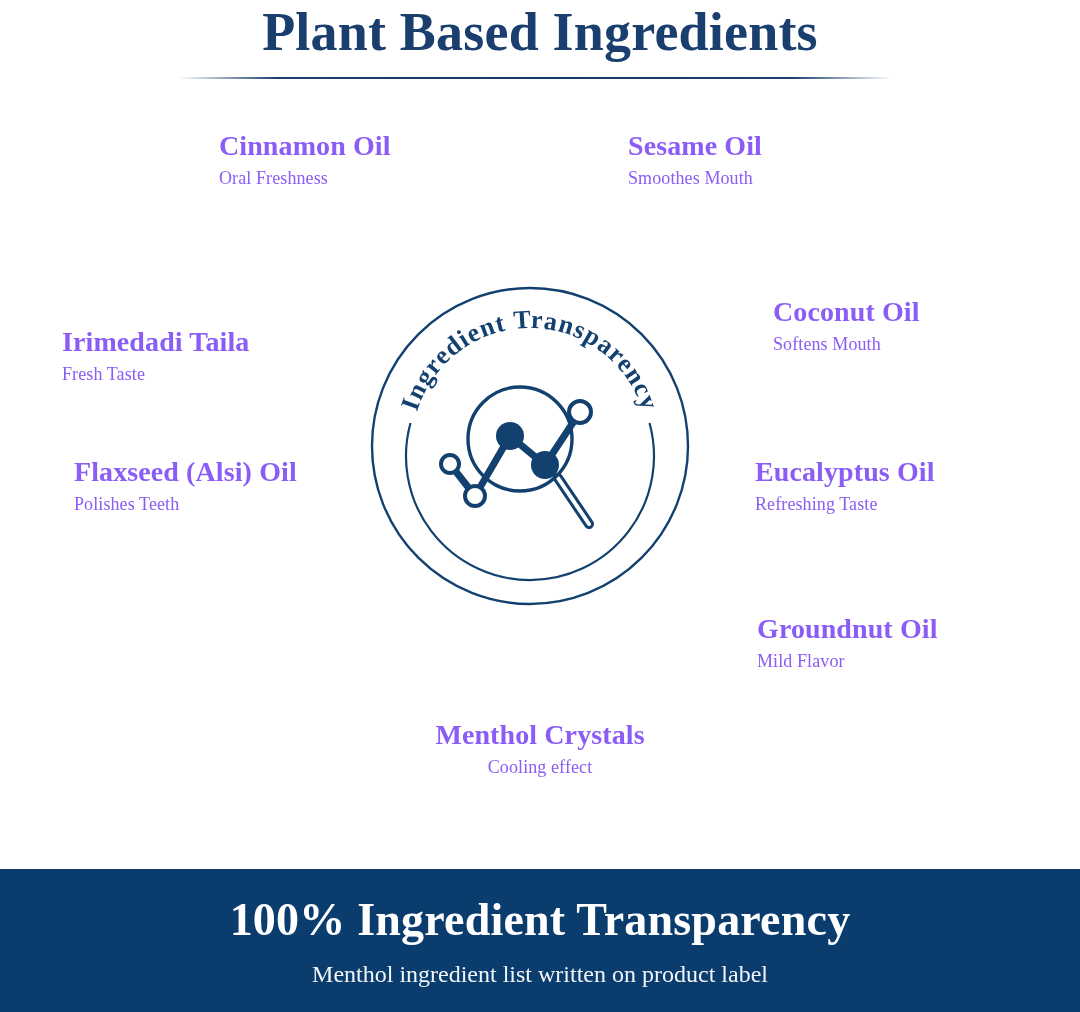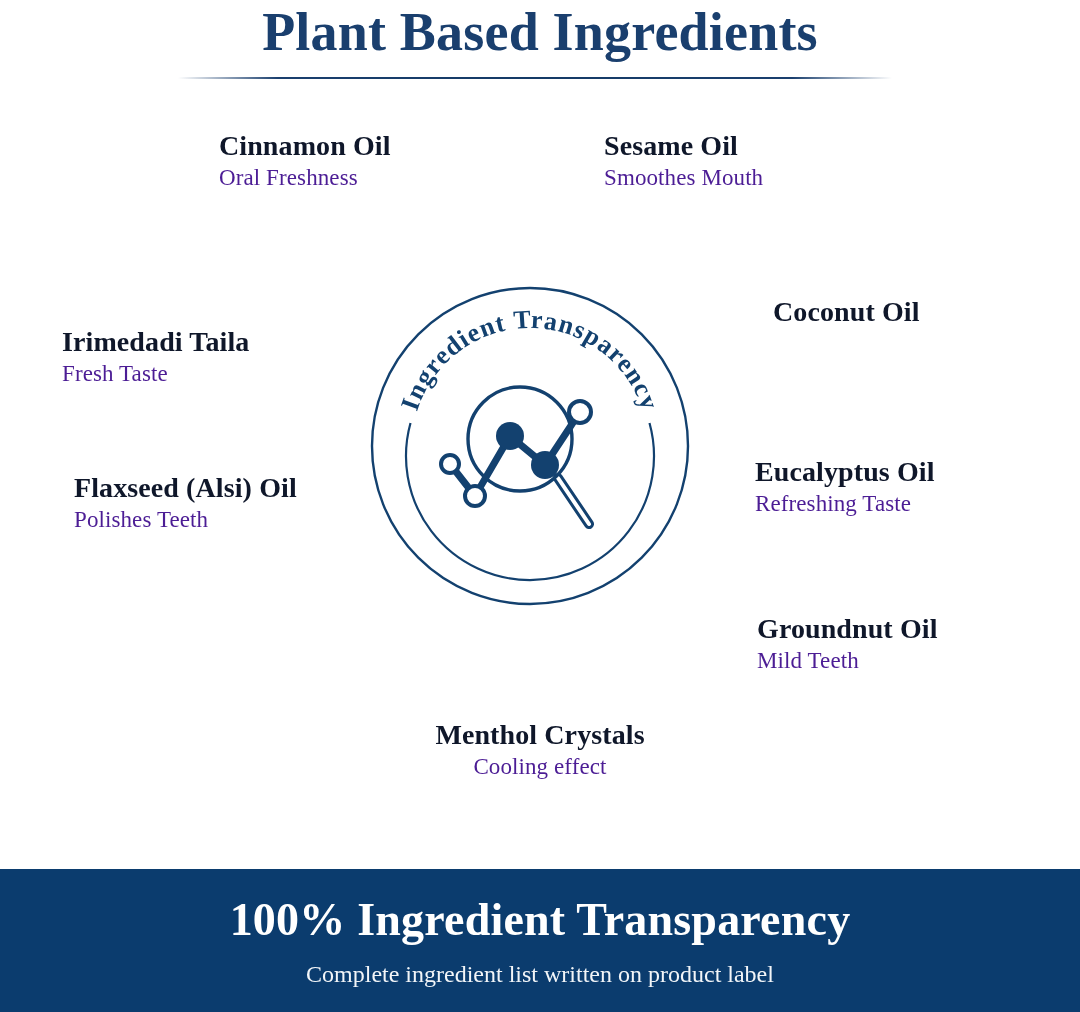--- a/index.html
+++ b/index.html
@@ -46,41 +46,41 @@
   }
 
   
   .item {
     position: absolute;
     white-space: nowrap;
   }
   .item .name {
     font-size: 28px;
     font-weight: bold;
-    color: #0f172a;
+    color: #8b5cf6;
     line-height: 34px;
     letter-spacing: 0.1px;
   }
   .item .desc {
-    font-size: 23px;
+    font-size: 18px;
     font-weight: normal;
-    color: #4c1d95;
+    color: #8b5cf6;
     line-height: 30px;
     letter-spacing: 0.1px;
   }
   .item.center-align {
     text-align: center;
   }
 
   
   .pos-cinnamon   { left: 219px; top: 129px; }
-  .pos-sesame     { left: 604px; top: 129px; }
+  .pos-sesame     { left: 628px; top: 129px; }
   .pos-irimedadi  { left: 62px;  top: 295px; margin-top: 30px; }
   .pos-coconut    { left: 773px; top: 295px; }
-  .pos-flaxseed   { left: 74px;  top: 471px; font-family: Liberation Serif, serif; }
+  .pos-flaxseed   { left: 74px;  top: 455px; font-family: Liberation Serif, serif; }
   .pos-eucalyptus { left: 755px; top: 455px; }
   .pos-sunflower  { left: 132px; top: 630px; }
   .pos-groundnut  { left: 757px; top: 612px; }
   .pos-menthol    { left: 330px; top: 718px; width: 420px; }
 
   
   .badge {
     position: absolute;
     left: 365px;
     top: 281px;
@@ -142,38 +142,39 @@
   <div class="desc">Smoothes Mouth</div>
 </div>
 
 <div class="item pos-irimedadi">
   <div class="name">Irimedadi Taila</div>
   <div class="desc">Fresh Taste</div>
 </div>
 
 <div class="item pos-coconut">
   <div class="name">Coconut Oil</div>
+  <div class="desc">Softens Mouth</div>
 </div>
 
 <div class="item pos-flaxseed">
   <div class="name">Flaxseed (Alsi) Oil</div>
   <div class="desc">Polishes Teeth</div>
 </div>
 
 <div class="item pos-eucalyptus">
   <div class="name">Eucalyptus Oil</div>
   <div class="desc">Refreshing Taste</div>
 </div>
 
 <div class="item pos-sunflower">
 </div>
 
 <div class="item pos-groundnut">
   <div class="name">Groundnut Oil</div>
-  <div class="desc">Mild Teeth</div>
+  <div class="desc">Mild Flavor</div>
 </div>
 
 <div class="item pos-menthol center-align">
   <div class="name">Menthol Crystals</div>
   <div class="desc">Cooling effect</div>
 </div>
 
 <div class="badge">
   <svg width="330" height="330" viewBox="0 0 330 330" xmlns="http://www.w3.org/2000/svg">
     <defs>
@@ -201,14 +202,14 @@
       <circle cx="110" cy="215" r="10" fill="#ffffff" stroke="#13416f" stroke-width="4"></circle>
       <circle cx="145" cy="155" r="14" fill="#13416f"></circle>
       <circle cx="180" cy="184" r="14" fill="#13416f"></circle>
       <circle cx="215" cy="131" r="11" fill="#ffffff" stroke="#13416f" stroke-width="4"></circle>
     </g>
   </svg>
 </div>
 
 <div class="banner">
   <div class="banner-title">100% Ingredient Transparency</div>
-  <div class="banner-sub">Complete ingredient list written on product label</div>
+  <div class="banner-sub">Menthol ingredient list written on product label</div>
 </div>
 
 </body></html>

